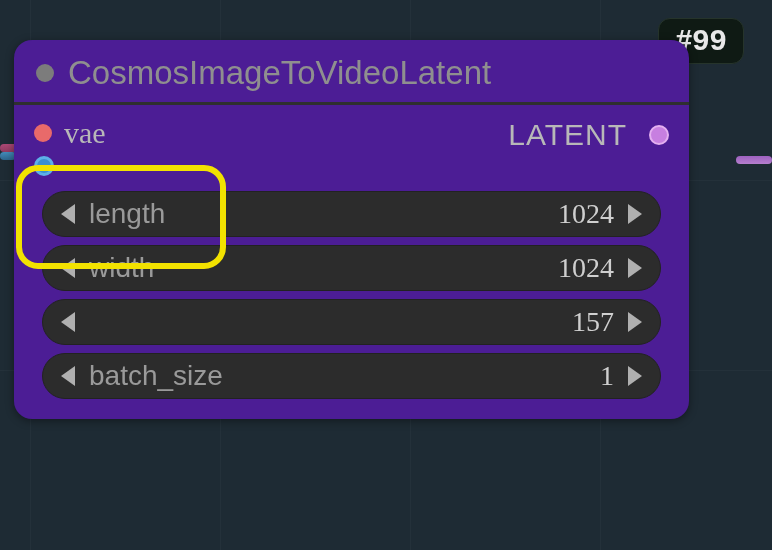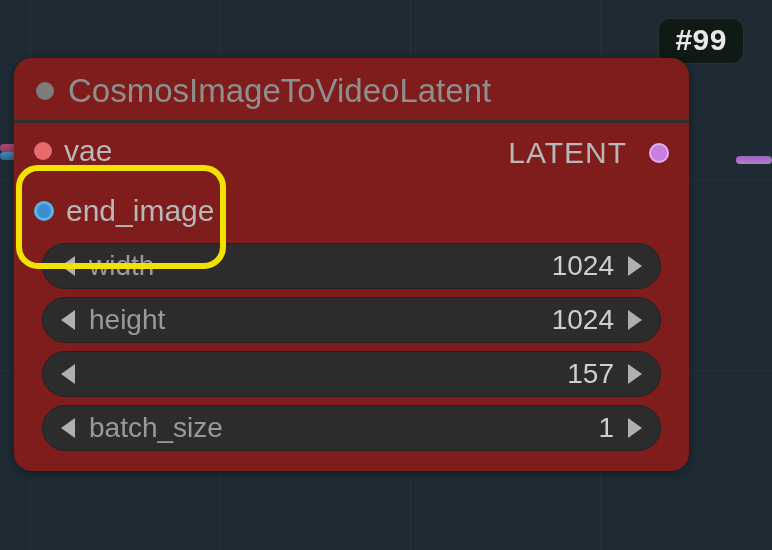--- a/index.html
+++ b/index.html
@@ -39,23 +39,23 @@
     font-size: 30px;
     font-weight: 700;
     padding: 4px 16px 6px 16px;
     border-radius: 12px;
     border: 1px solid #26342b;
     letter-spacing: 0.5px;
   }
   
   .node {
     position: absolute;
-    left: 14px; top: 58px;
+    left: 14px; top: 40px;
     width: 675px;
-    background: #7f1d1d;
+    background: #4c1d95;
     border-radius: 18px;
     box-shadow: 0 2px 8px rgba(0,0,0,0.4);
     padding-bottom: 20px;
     z-index: 2;
   }
   .node-header {
     display: flex;
     align-items: center;
     gap: 14px;
     padding: 14px 22px 10px 22px;
@@ -71,21 +71,21 @@
     color: #8f8f8f;
     font-weight: 400;
   }
   .ports-row {
     display: flex;
     justify-content: space-between;
     align-items: flex-start;
     padding: 8px 12px 0 12px;
     position: relative;
   }
-  .inputs { display: flex; flex-direction: column; gap: 20px; }
+  .inputs { display: flex; flex-direction: column; gap: 0; font-family: Liberation Serif, serif; }
   .outputs { display: flex; flex-direction: column; align-items: flex-end; gap: 4px; padding-top: 2px; }
   .port {
     display: flex;
     align-items: center;
     gap: 12px;
     font-size: 30px;
     color: #b8b8b8;
     padding: 3px 8px;
   }
   .port .sock {
@@ -133,21 +133,21 @@
     margin-right: 14px;
   }
   .widget .arrow.right {
     border-top: 10px solid transparent;
     border-bottom: 10px solid transparent;
     border-left: 14px solid #b0b0b0;
     margin-left: 14px;
   }
   .widget .wname { flex: 0 0 auto; }
   .widget .spacer { flex: 1 1 auto; }
-  .widget .wval { color: #cfcfcf; }
+  .widget .wval { color: #cfcfcf; font-family: Liberation Serif, serif; }
 </style>
 </head>
 <body>
 
 <div class="bg-grid"></div>
 <div class="cable left1"></div>
 <div class="cable left2"></div>
 <div class="cable right"></div>
 
 <div class="node-badge">#99</div>
@@ -159,42 +159,41 @@
   </div>
 
   <div class="ports-row">
     <div class="inputs">
       <div class="port">
         <span class="sock vae"></span>
         <span>vae</span>
       </div>
       <div class="port">
         <span class="sock img"></span>
-        <span>end_image</span>
       </div>
     </div>
     <div class="outputs">
       <div class="port output">
         <span class="label">LATENT</span>
         <span class="sock latent"></span>
       </div>
     </div>
   </div>
 
   <div class="widgets">
     <div class="widget">
       <span class="arrow left"></span>
+      <span class="wname">length</span>
+      <span class="spacer"></span>
+      <span class="wval">1024</span>
+      <span class="arrow right"></span>
+    </div>
+    <div class="widget">
+      <span class="arrow left"></span>
       <span class="wname">width</span>
-      <span class="spacer"></span>
-      <span class="wval">1024</span>
-      <span class="arrow right"></span>
-    </div>
-    <div class="widget">
-      <span class="arrow left"></span>
-      <span class="wname">height</span>
       <span class="spacer"></span>
       <span class="wval">1024</span>
       <span class="arrow right"></span>
     </div>
     <div class="widget">
       <span class="arrow left"></span>
       <span class="spacer"></span>
       <span class="wval">157</span>
       <span class="arrow right"></span>
     </div>

